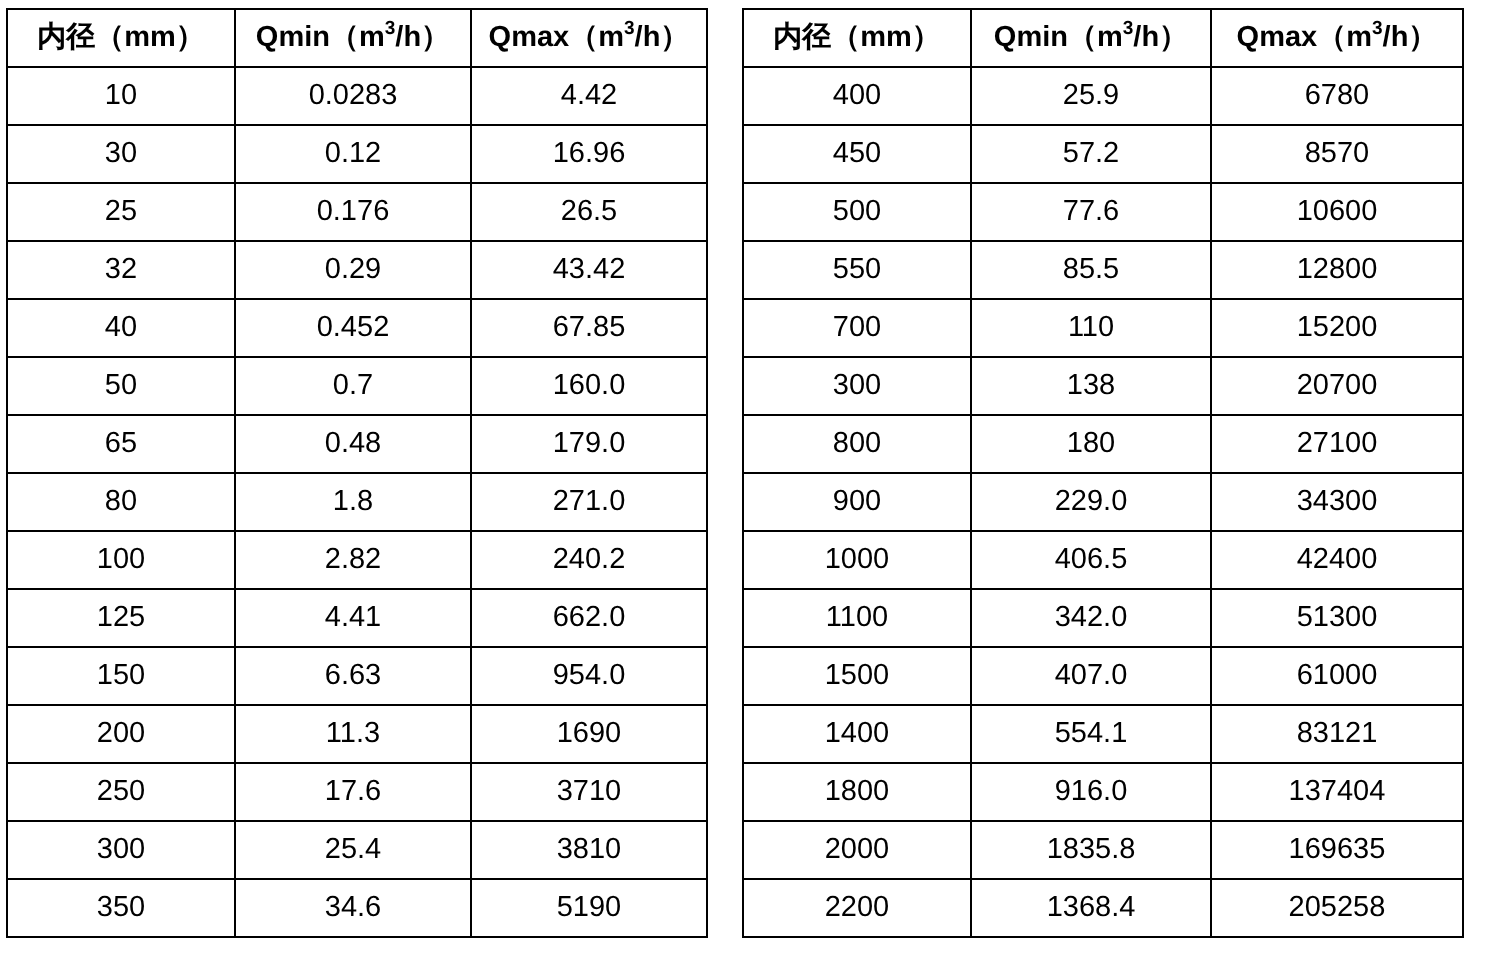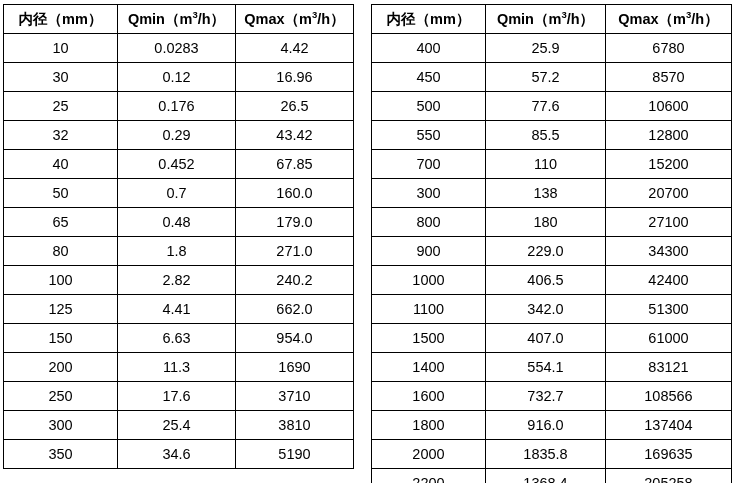--- a/index.html
+++ b/index.html
@@ -229,25 +229,20 @@
           <td>1500</td>
           <td>407.0</td>
           <td>61000</td>
         </tr>
         <tr>
           <td>1400</td>
           <td>554.1</td>
           <td>83121</td>
         </tr>
         <tr>
-          <td>1600</td>
-          <td>732.7</td>
-          <td>108566</td>
-        </tr>
-        <tr>
           <td>1800</td>
           <td>916.0</td>
           <td>137404</td>
         </tr>
         <tr>
           <td>2000</td>
           <td>1835.8</td>
           <td>169635</td>
         </tr>
         <tr>

